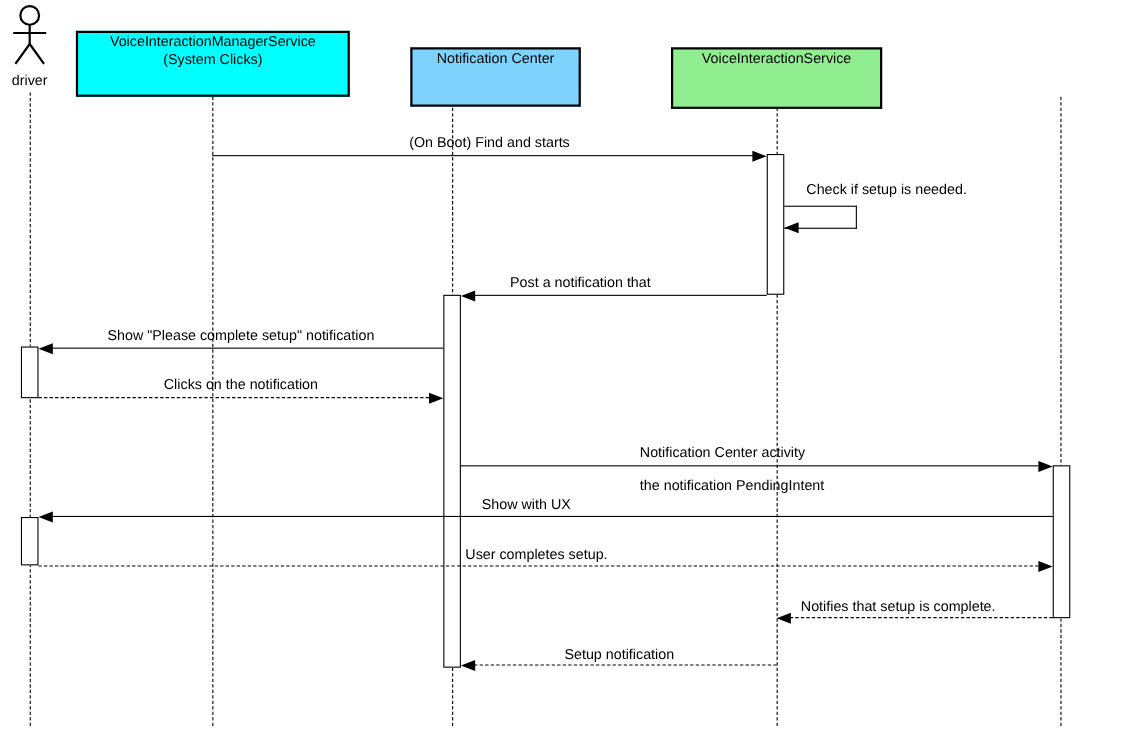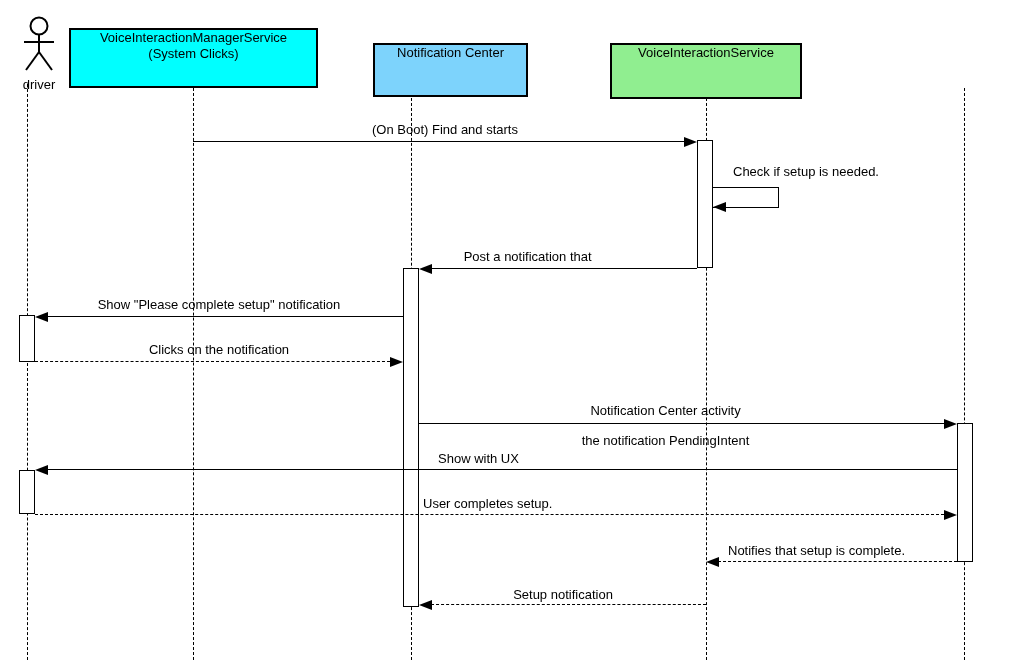--- a/index.html
+++ b/index.html
@@ -32,21 +32,20 @@
     position: absolute;
     width: 16px;
     background: #fff;
     border: 1.5px solid #000;
     box-sizing: border-box;
   }
   .msg-label {
     position: absolute;
     white-space: pre;
     line-height: 15px;
-    text-align: center;
   }
   .msg-label.center { text-align: center; }
   .line {
     position: absolute;
     height: 0;
   }
   .line.solid  { border-top: 1.5px solid #000; }
   .line.dashed { border-top: 1.5px dashed #000; }
   .arrow {
     position: absolute;
@@ -74,21 +73,21 @@
 <body>
 
 <div class="stage">
 
   <div class="lifeline" style="left:27px;  top:84px; height:576px"></div>
   <div class="lifeline" style="left:193px; top:88px; height:572px"></div>
   <div class="lifeline" style="left:411px; top:88px; height:572px"></div>
   <div class="lifeline" style="left:706px; top:88px; height:572px"></div>
   <div class="lifeline" style="left:964px; top:88px; height:572px"></div>
 
-  <div class="actor" style="left:0; top:16px; width:54px;margin-left:12px;">
+  <div class="actor" style="left:0; top:4px; width:54px;">
     <svg width="40" height="58" viewBox="0 0 40 58">
       <circle cx="20" cy="10" r="8.5" fill="none" stroke="#000" stroke-width="2"></circle>
       <line x1="20" y1="18.5" x2="20" y2="36" stroke="#000" stroke-width="2"></line>
       <line x1="5" y1="26" x2="35" y2="26" stroke="#000" stroke-width="2"></line>
       <line x1="20" y1="36" x2="7" y2="54" stroke="#000" stroke-width="2"></line>
       <line x1="20" y1="36" x2="33" y2="54" stroke="#000" stroke-width="2"></line>
     </svg>
     <div class="actor-label">driver</div>
   </div>
 

